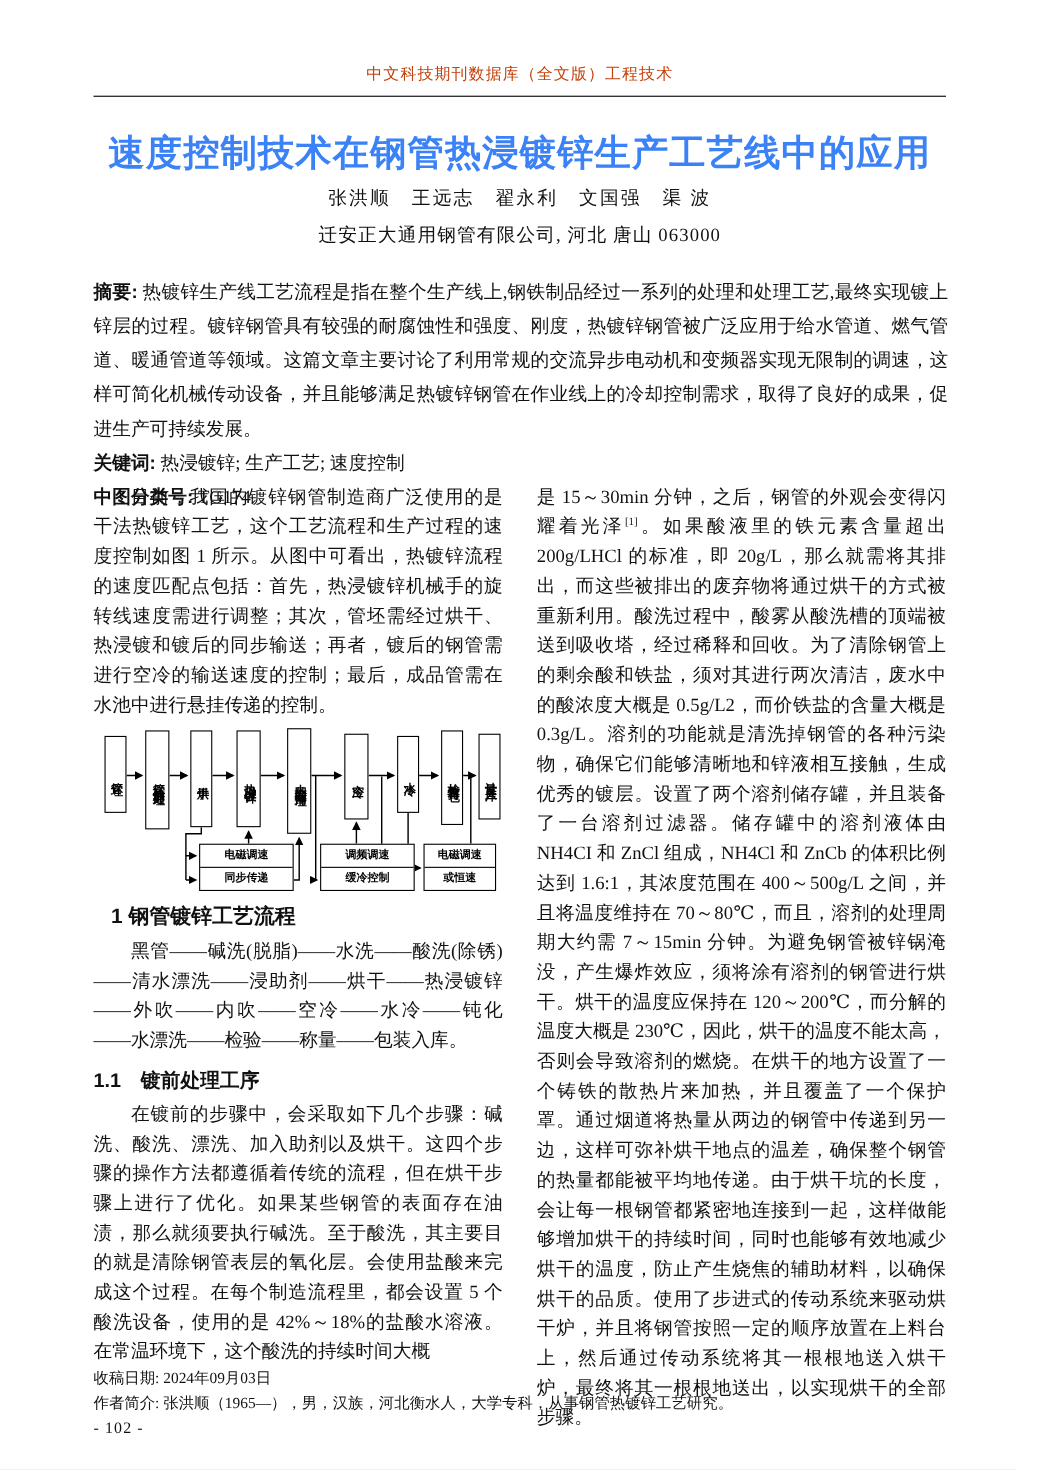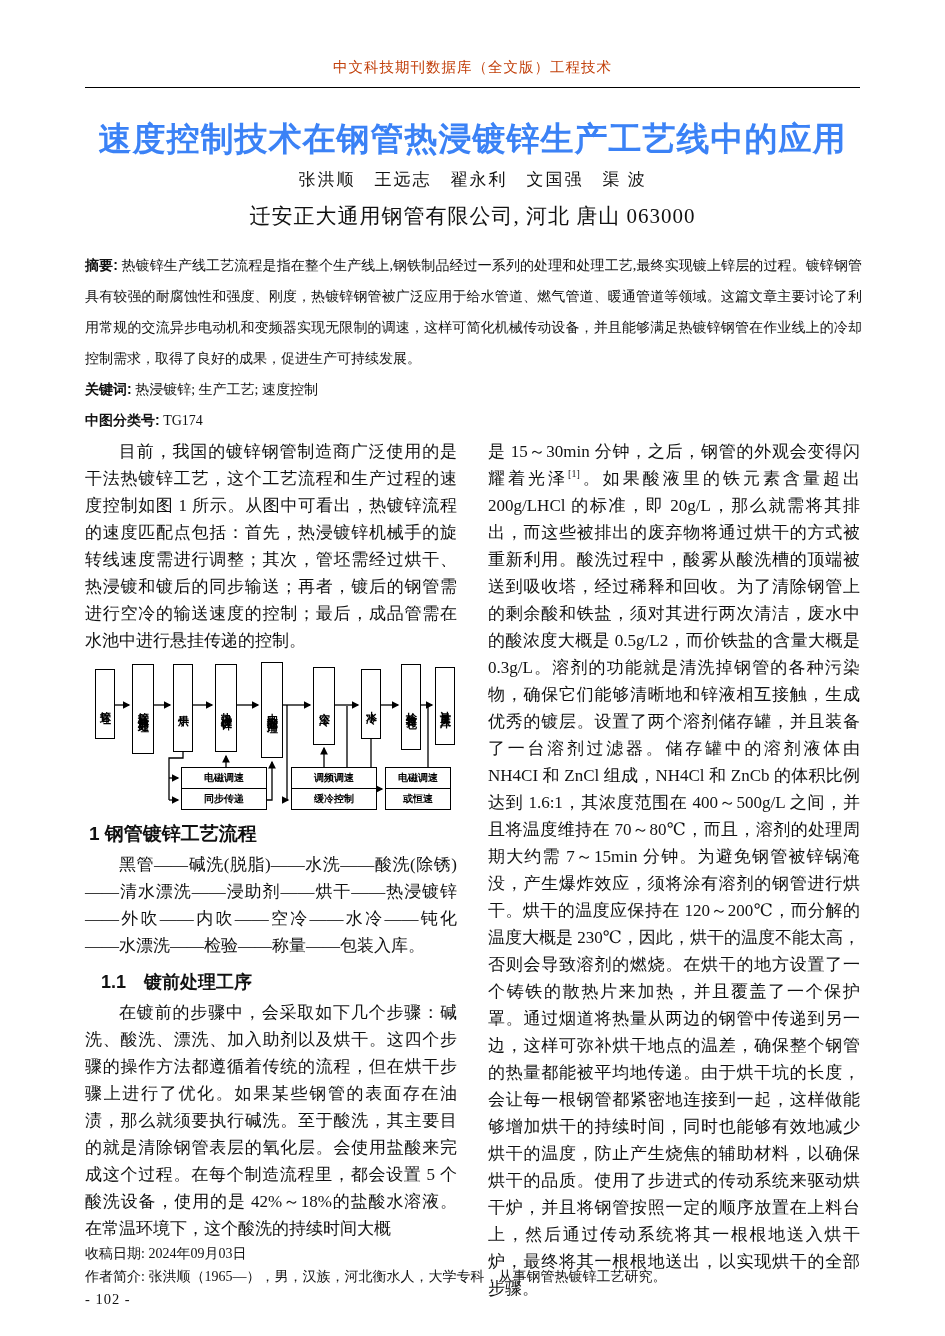--- a/index.html
+++ b/index.html
@@ -23,51 +23,51 @@
     text-align:center;font-size:33px;font-weight:bold;
     font-family:"Liberation Sans","DejaVu Sans",sans-serif;
     letter-spacing:1px;color:#3b82f6;margin-top:15px;
   }
   .authors-line{
     position:absolute;top:168px;left:85px;width:775px;
     text-align:center;font-size:17px;letter-spacing:2px;
   }
   .affiliation-line{
     position:absolute;top:202px;left:85px;width:775px;
-    text-align:center;font-size:21px;letter-spacing:1px;
+    text-align:center;font-size:17px;letter-spacing:1px;
   }
   
   .front-matter{
     position:absolute;top:250px;left:85px;width:777px;
-    font-size:14px;line-height:31px;text-align:justify;
+    font-size:17px;line-height:31px;text-align:justify;
   }
   .front-matter p{margin:0;}
   .fm-label{
     font-family:"Liberation Sans","DejaVu Sans",sans-serif;
     font-weight:bold;
   }
   
   .col{
     position:absolute;top:438px;width:372px;
     font-size:17px;line-height:27px;text-align:justify;
   }
   .col-left{left:85px;}
   .col-right{left:488px;}
   .col p{margin:0;}
   .indent{text-indent:2em;font-family:Liberation Serif, serif;}
   sup.refmark{font-size:10px;line-height:0;}
   h2.sec{
     font-family:"Liberation Sans","DejaVu Sans",sans-serif;
     font-size:19px;font-weight:bold;line-height:25px;
-    margin:10px 0 5px 4px;text-align:left;
+    margin:10px 0 5px 16px;text-align:left;
   }
   h3.sec{
     font-family:"Liberation Sans","DejaVu Sans",sans-serif;
     font-size:18px;font-weight:bold;line-height:24px;
-    margin:11px 0 5px 16px;text-align:left;
+    margin:11px 0 5px 0;text-align:left;
   }
   
   .figure-wrap{margin-top:5px;}
   .fig-canvas{position:relative;width:372px;height:152px;}
   .fig-canvas svg{position:absolute;left:0;top:0;}
   .vbox{
     position:absolute;box-sizing:border-box;border:1.5px solid #000;background:#fff;
     writing-mode:vertical-rl;text-orientation:upright;
     display:flex;align-items:center;justify-content:center;
     font-family:"Liberation Sans","DejaVu Sans",sans-serif;

